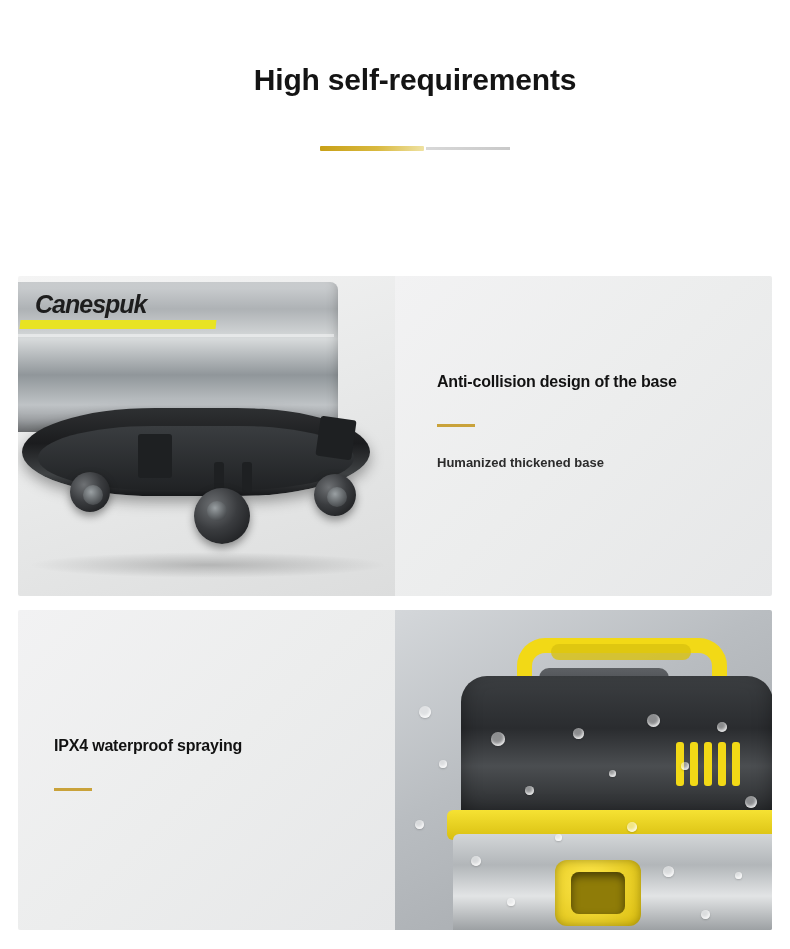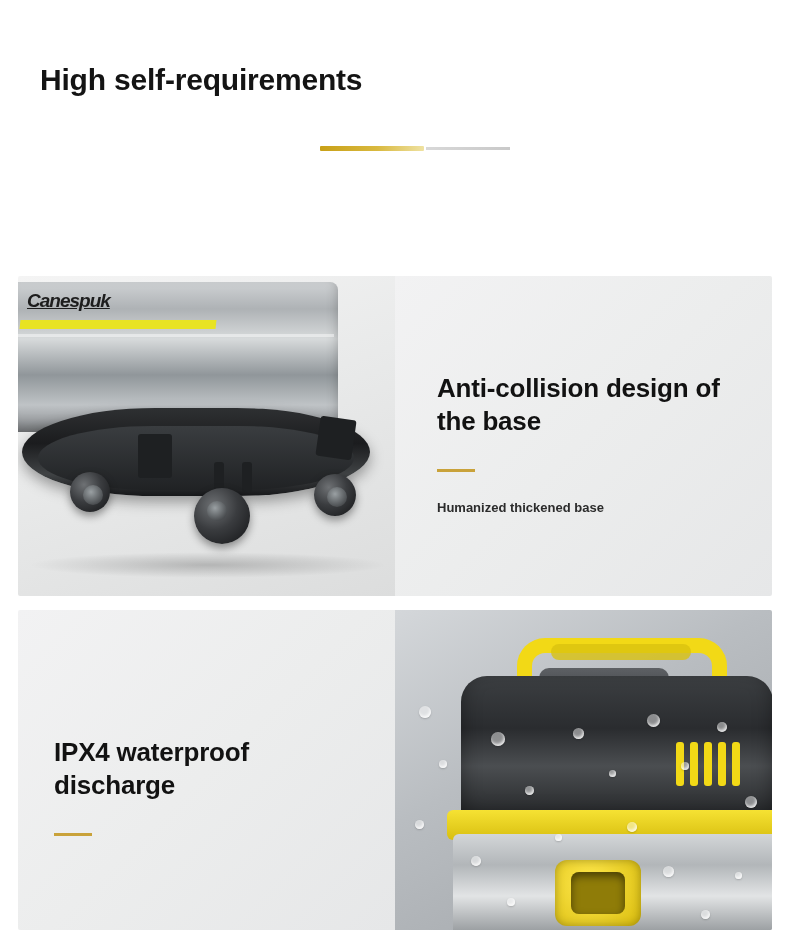--- a/index.html
+++ b/index.html
@@ -19,21 +19,21 @@
   .page {
     width: 790px;
     height: 949px;
     position: relative;
     background: #ffffff;
   }
 
   
   .header {
     padding-top: 62px;
-    text-align: left;
+    text-align: center;
     padding-left: 40px;
   }
   .header h1 {
     margin: 0;
     font-size: 30px;
     font-weight: bold;
     letter-spacing: -0.2px;
     color: #141414;
     line-height: 1.2;
   }
@@ -97,21 +97,21 @@
     position: absolute;
     left: 42px;
     right: 28px;
     top: 96px;
   }
   .text-panel.left .inner {
     left: 36px;
     top: 126px;
   }
   .panel-title {
-    font-size: 26px;
+    font-size: 16px;
     font-weight: bold;
     color: #121212;
     line-height: 1.25;
     letter-spacing: -0.2px;
   }
   .panel-rule {
     margin-top: 32px;
     width: 38px;
     height: 3px;
     background: #c9a23a;
@@ -141,29 +141,28 @@
   }
   .vac-body:after {
     content: "";
     position: absolute;
     left: 4px; right: 4px;
     top: 52px; height: 3px;
     background: rgba(255,255,255,0.45);
   }
   .brand {
     position: absolute;
-    left: 9px;
+    left: 17px;
     top: 14px;
-    font-size: 19px;
+    font-size: 25px;
     font-weight: bold;
     font-style: italic;
     color: #1d1d1d;
     letter-spacing: -1px;
     z-index: 4;
-    text-decoration: underline;
   }
   .brand-underline {
     position: absolute;
     left: 2px;
     top: 44px;
     width: 196px;
     height: 9px;
     background: #e8e323;
     z-index: 3;
     transform: skewX(-6deg);
@@ -366,21 +365,21 @@
           <div class="panel-desc">Humanized thickened base</div>
         </div>
       </div>
 
     </div>
 
     <div class="card">
 
       <div class="panel-half text-panel left">
         <div class="inner">
-          <div class="panel-title">IPX4 waterproof discharge</div>
+          <div class="panel-title">IPX4 waterproof spraying</div>
           <div class="panel-rule"></div>
         </div>
       </div>
 
       <div class="panel-half img-water">
         <div class="handle"></div>
         <div class="handle-grip"></div>
         <div class="top-cap"></div>
         <div class="top-housing"></div>
         <div class="vent-group">

